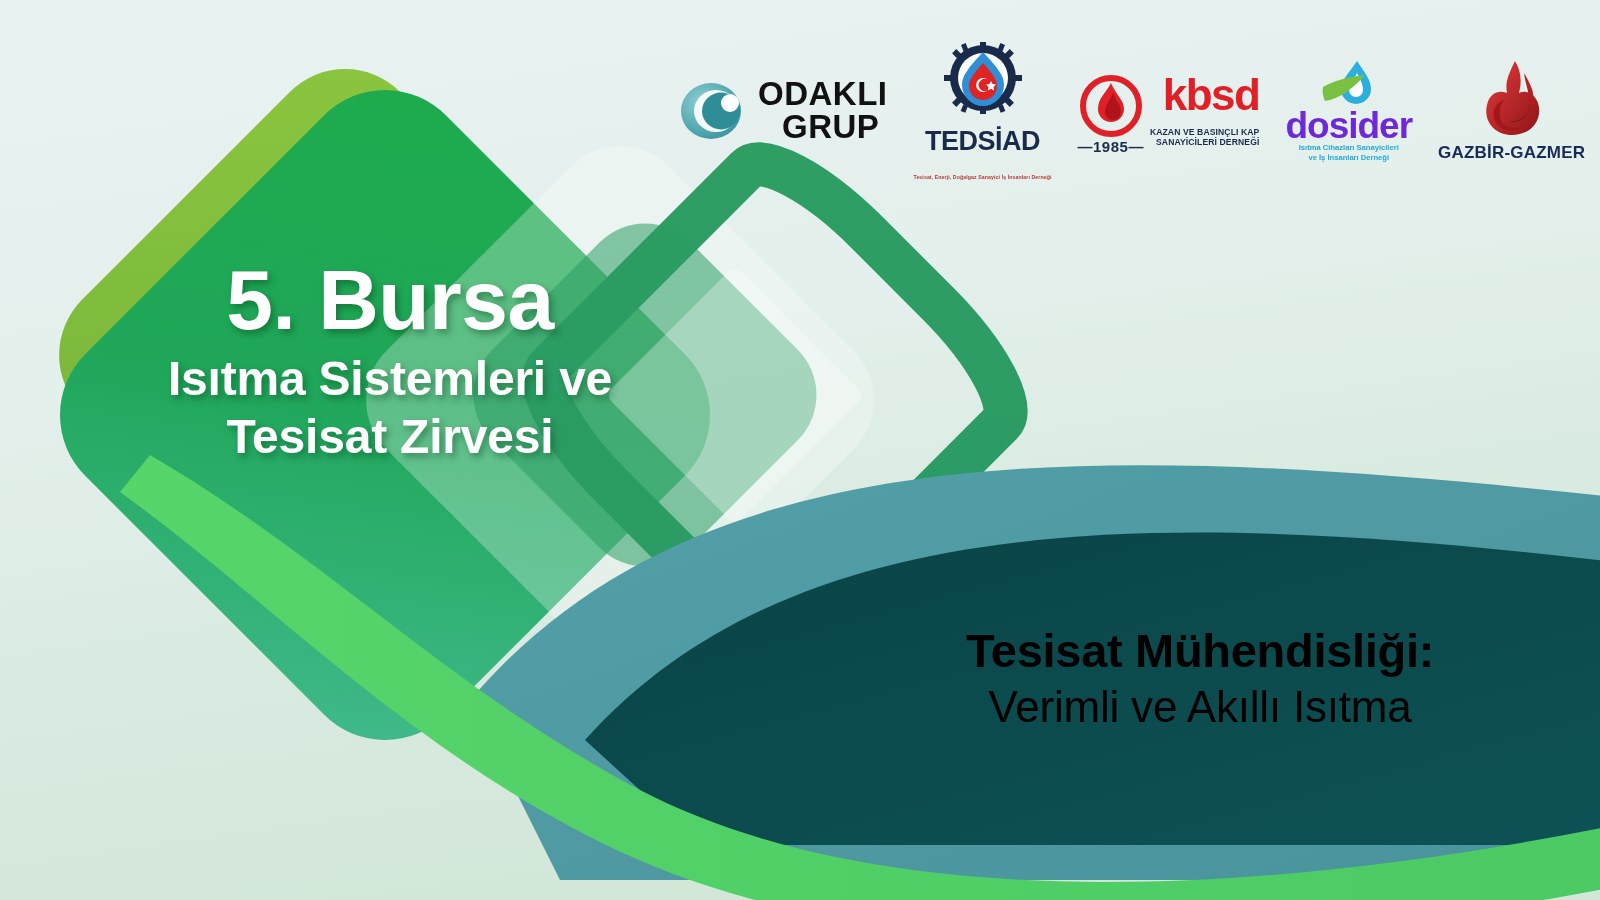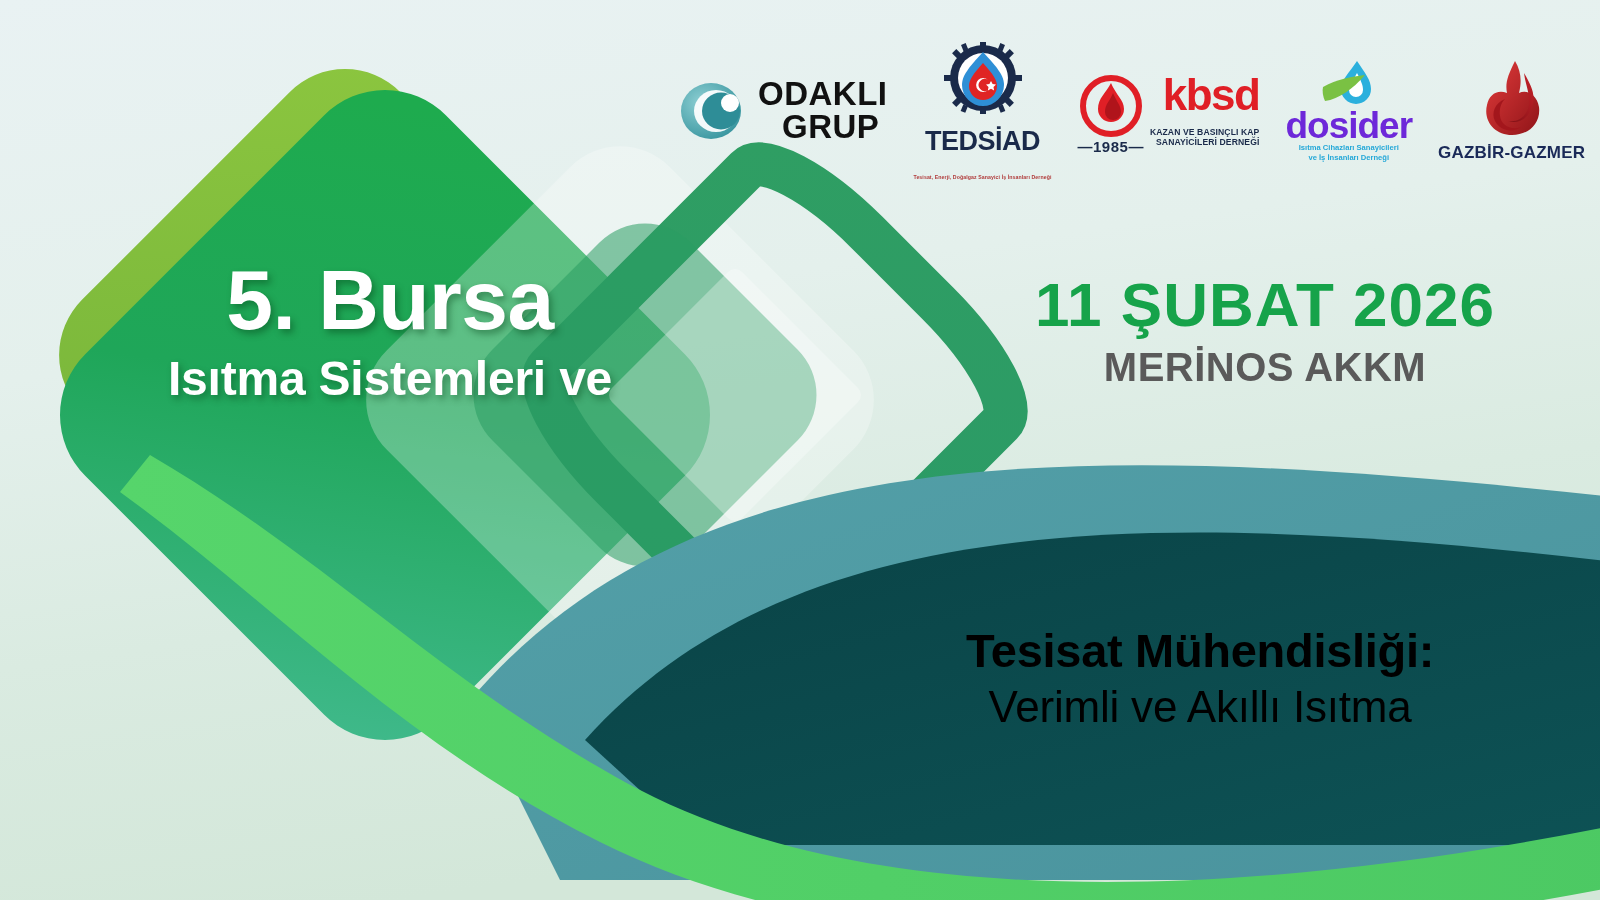--- a/index.html
+++ b/index.html
@@ -277,25 +277,22 @@
         <path d="M30 40 C 20 44 16 54 20 62 C 25 72 38 74 46 68 C 36 72 26 66 25 57
                  C 24 50 26 44 30 40 Z" fill="#a3161c"></path>
       </svg>
       <div class="gazbir-word">GAZBİR-GAZMER</div>
     </div>
   </div>
 
   <div class="headline">
     <div class="ln1">5. Bursa</div>
     <div class="ln2">Isıtma Sistemleri ve</div>
+    <div class="ln3">Tesisat Zirvesi</div>
   </div>
 
-  <div class="date-block">
-    <div class="date-main">11 ŞUBAT 2026</div>
-    <div class="date-venue">MERİNOS AKKM</div>
-  </div>
 
   <div class="theme-block">
     <div class="theme-l1">Tesisat Mühendisliği:</div>
     <div class="theme-l2">Verimli ve Akıllı Isıtma</div>
   </div>
 
 </div>
 
 </body></html>

